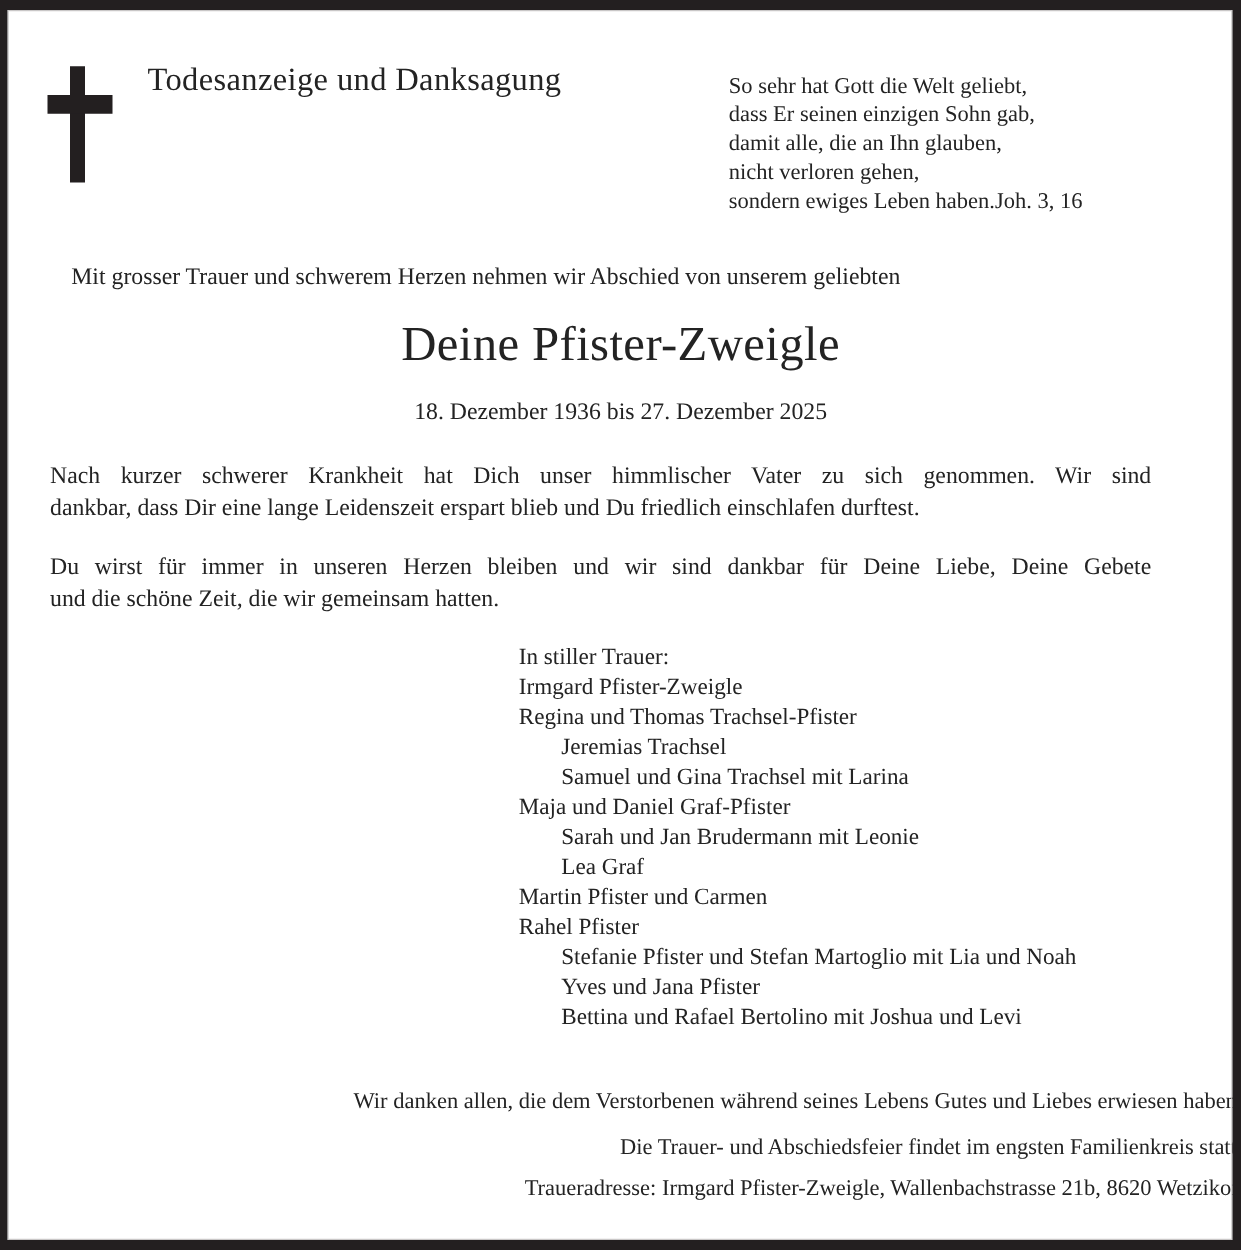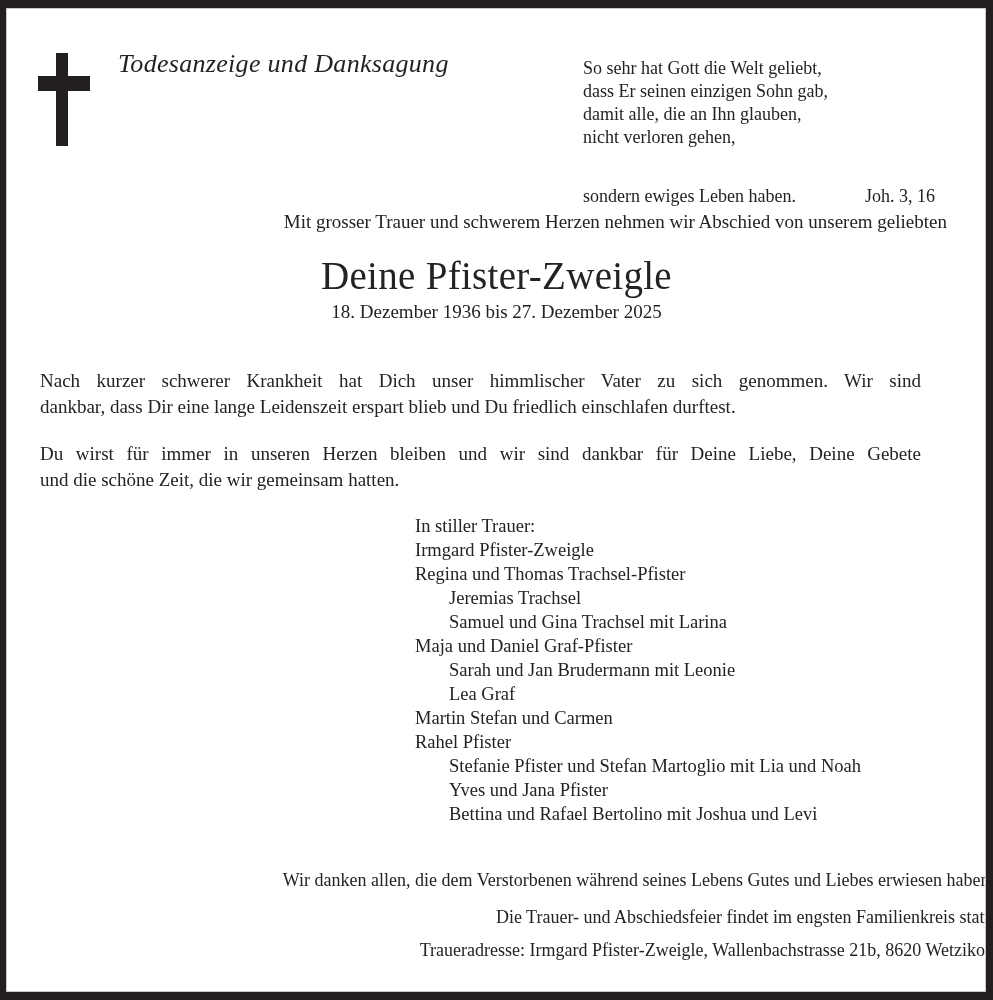--- a/index.html
+++ b/index.html
@@ -39,40 +39,40 @@
     left:18px;top:0;width:12px;height:93px;
     background:var(--frame);
   }
   .cross::after{
     content:"";position:absolute;
     left:0;top:23px;width:52px;height:15px;
     background:var(--frame);
   }
   .notice-type{
     position:absolute;left:118px;top:48px;
-    font-size:26px;line-height:32px;letter-spacing:.3px;font-style:italic;
+    font-size:26px;line-height:32px;letter-spacing:.3px;
   }
   .scripture{
     position:absolute;left:583px;top:57px;width:352px;
     font-size:18px;line-height:23px;
   }
   .scripture .ref-line{
-    display:flex;justify-content:space-between;margin-top:36px;
+    display:flex;justify-content:flex-start;
   }
   .intro{
     position:absolute;left:57px;top:210px;width:890px;
-    font-size:19px;line-height:24px;text-align:right;
+    font-size:19px;line-height:24px;
   }
   .deceased-name{
     position:absolute;left:0;top:252px;width:100%;
     text-align:center;
     font-size:39px;line-height:48px;letter-spacing:.3px;
   }
   .life-dates{
-    position:absolute;left:0;top:300px;width:100%;
+    position:absolute;left:0;top:318px;width:100%;
     text-align:center;
     font-size:19px;line-height:24px;
   }
   .para{
     position:absolute;left:40px;width:881px;
     font-size:19px;line-height:26px;
   }
   .para-1{top:368px;}
   .para-2{top:441px;}
   .jline{
@@ -139,21 +139,21 @@
   <div class="mourners">
     <div>In stiller Trauer:</div>
 
   <div>Irmgard Pfister-Zweigle</div>
       <div>Regina und Thomas Trachsel-Pfister</div>
       <div class="indent">Jeremias Trachsel</div>
       <div class="indent">Samuel und Gina Trachsel mit Larina</div>
       <div>Maja und Daniel Graf-Pfister</div>
       <div class="indent">Sarah und Jan Brudermann mit Leonie</div>
       <div class="indent">Lea Graf</div>
-      <div>Martin Stefan und Carmen</div>
+      <div>Martin Pfister und Carmen</div>
       <div>Rahel Pfister</div>
       <div class="indent">Stefanie Pfister und Stefan Martoglio mit Lia und Noah</div>
       <div class="indent">Yves und Jana Pfister</div>
       <div class="indent">Bettina und Rafael Bertolino mit Joshua und Levi</div>
     </div>
 
   <div class="closing-line closing-thanks">Wir danken allen, die dem Verstorbenen während seines Lebens Gutes und Liebes erwiesen haben.</div>
 
   <div class="closing-line closing-ceremony">Die Trauer- und Abschiedsfeier findet im engsten Familienkreis statt.</div>
 

